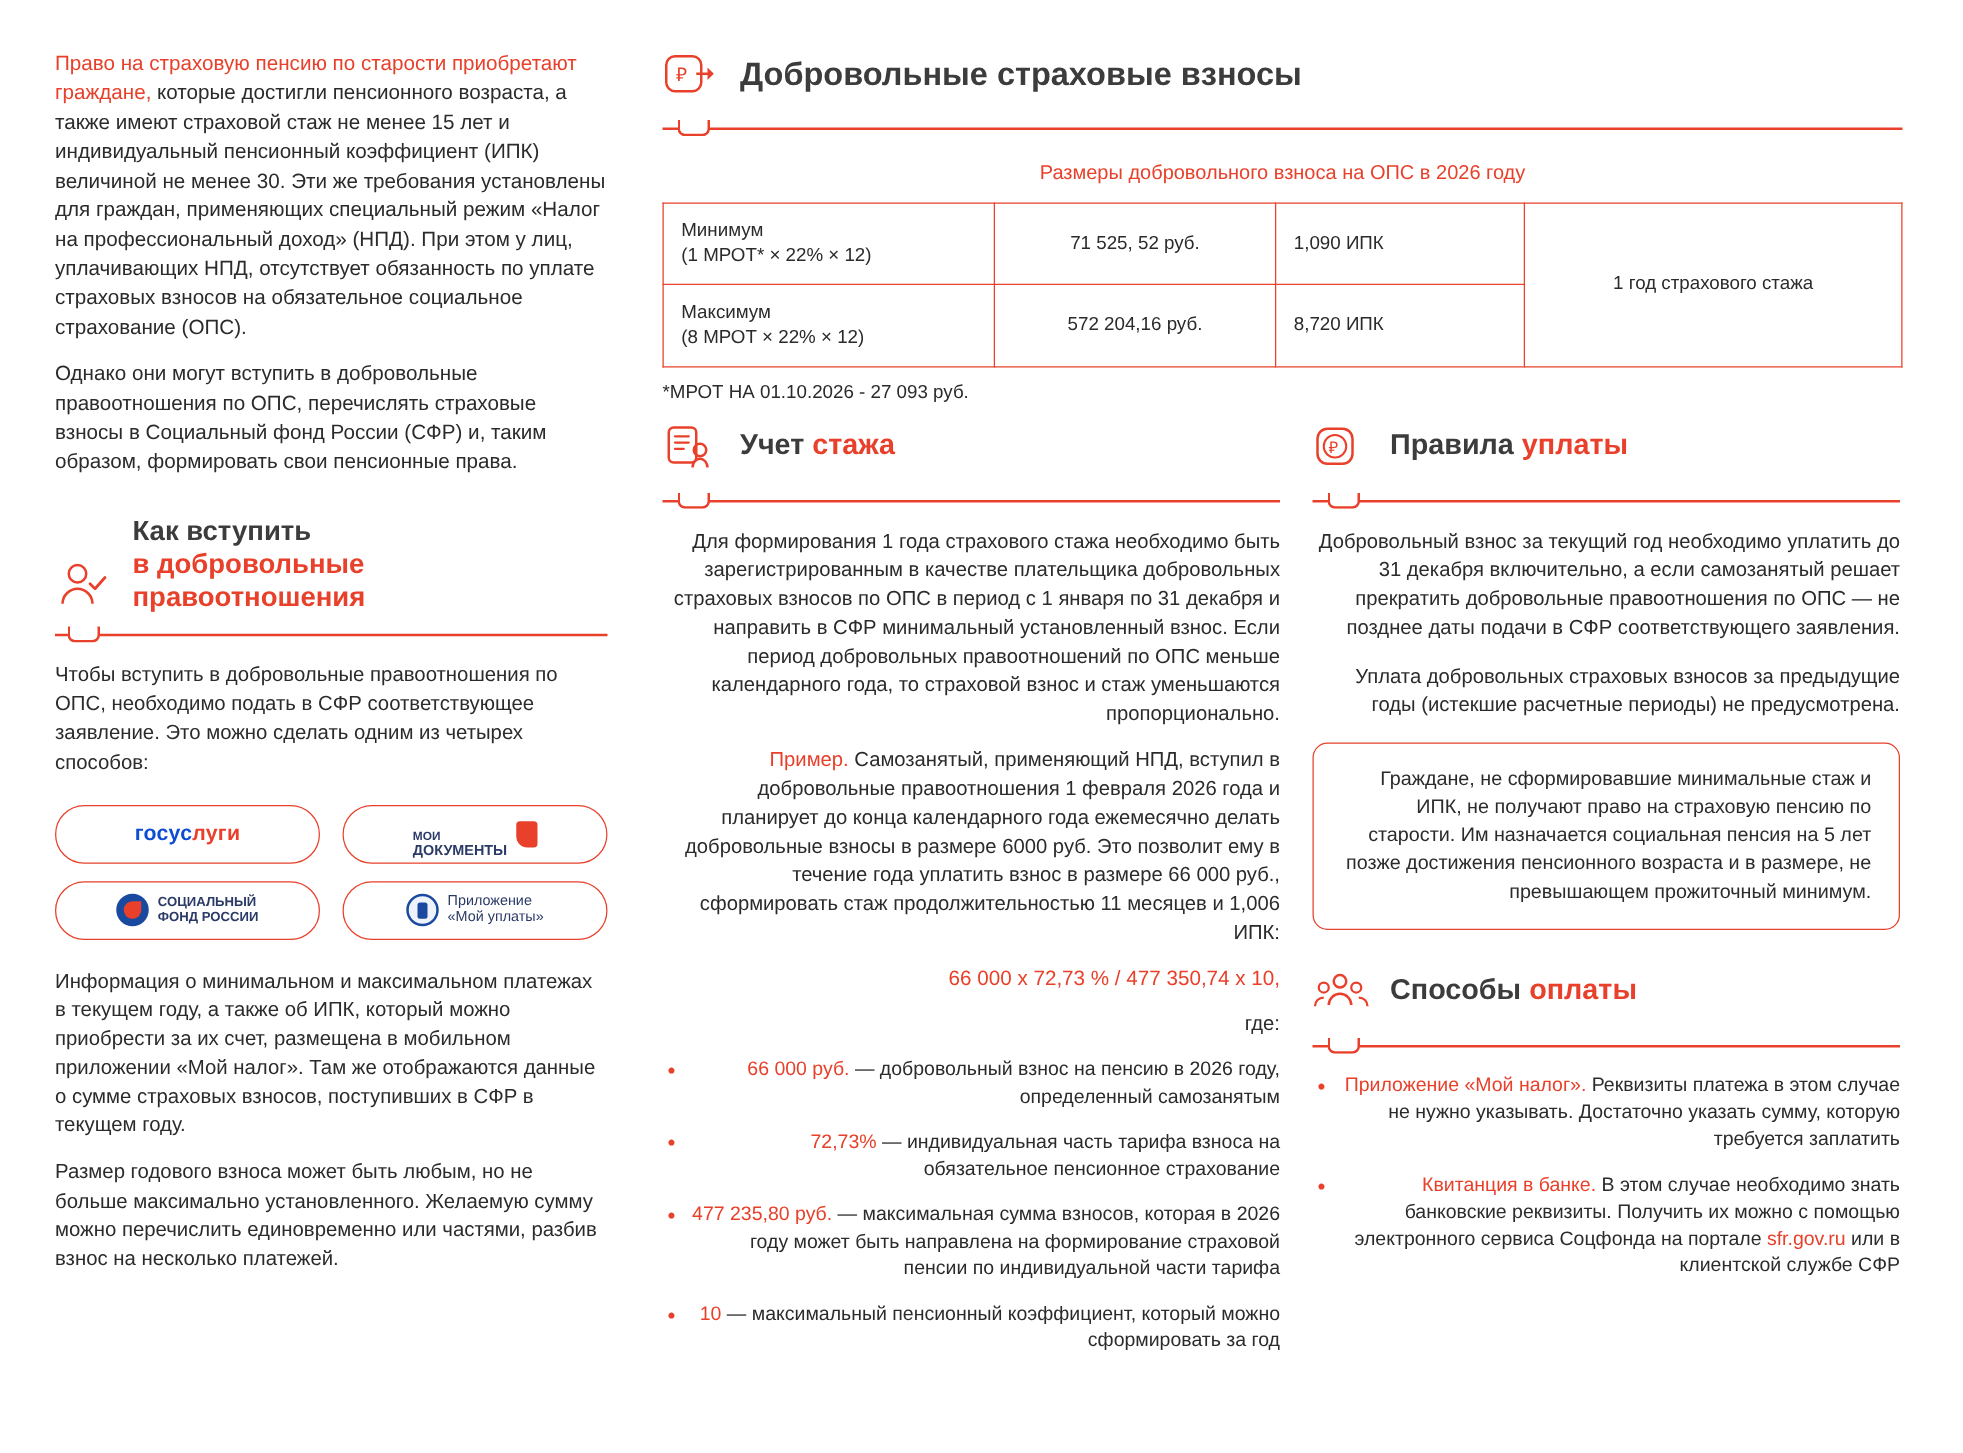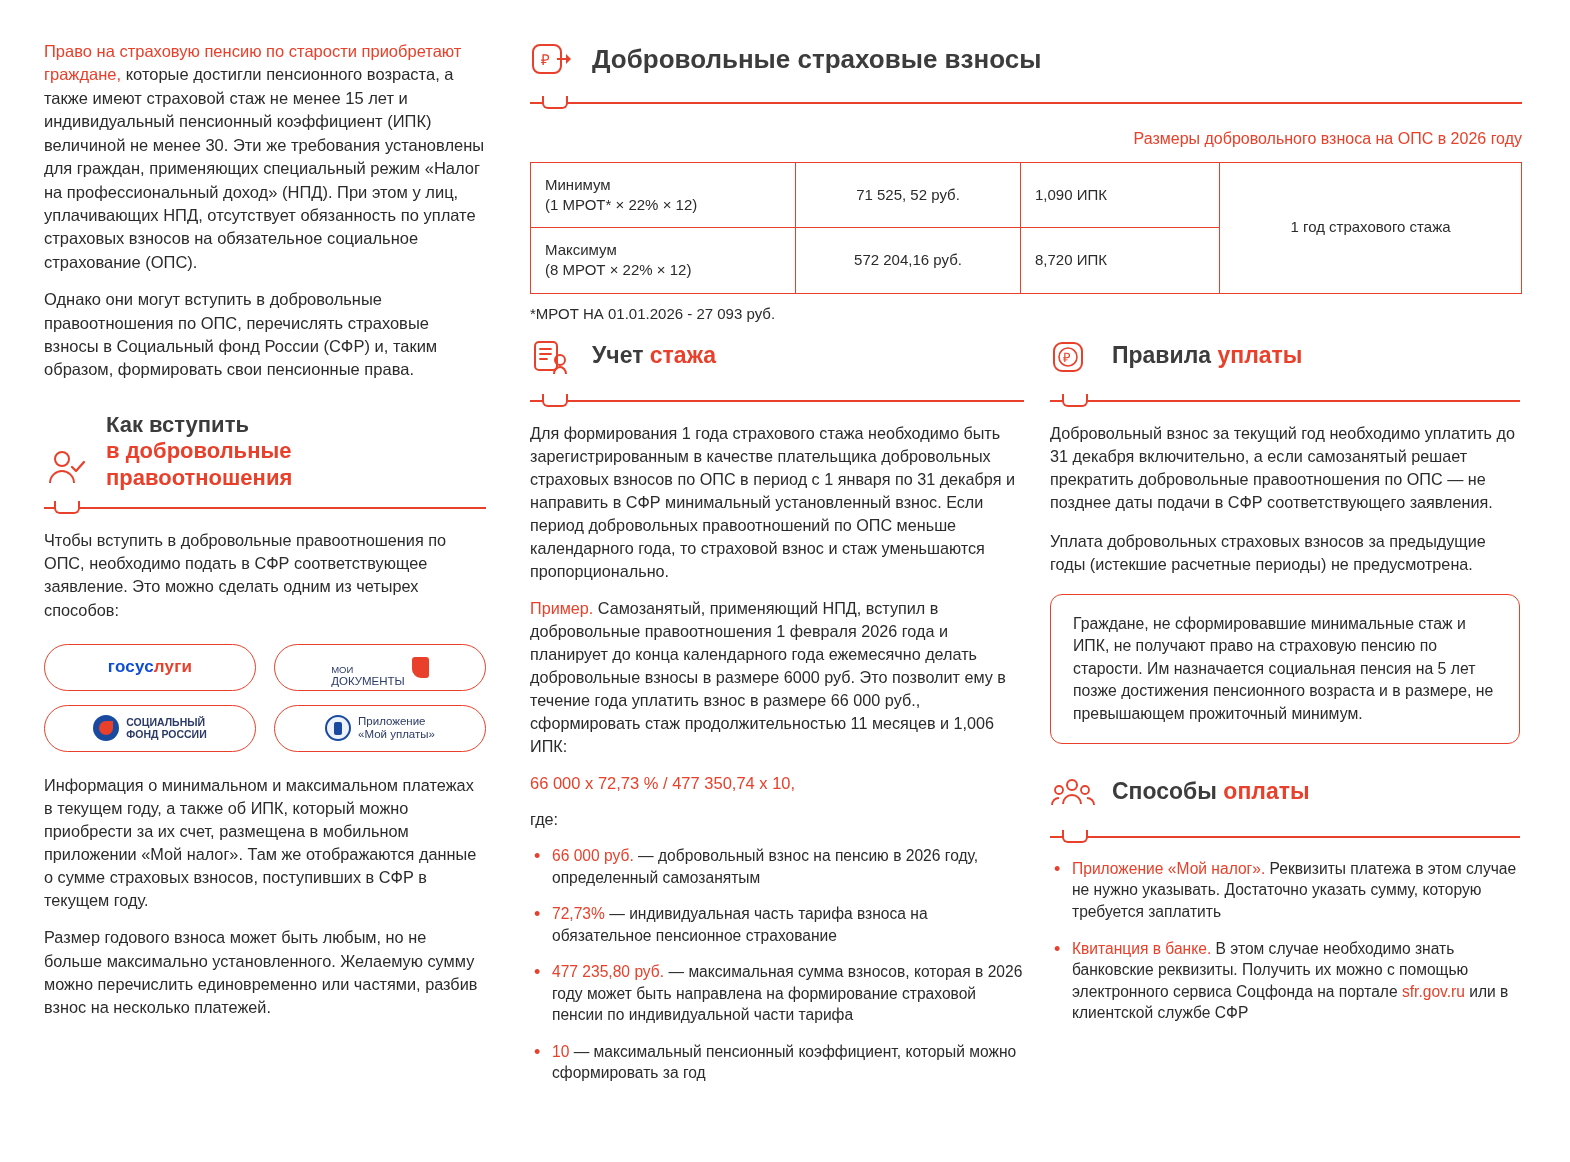--- a/index.html
+++ b/index.html
@@ -98,21 +98,21 @@
     align-items: center;
     justify-content: center;
     gap: 7px;
     padding: 0 10px;
     background: #fff;
   }
   .logo-gosuslugi { font-size: 17px; font-weight: bold; letter-spacing: .2px; }
   .logo-gosuslugi .b { color: #0d4cd3; }
   .logo-gosuslugi .r { color: #e8402a; }
   .logo-docs-text {
-    font-size: 11.5px; font-weight: normal; color: #2b3a67; line-height: 1.05;
+    font-size: 11.5px; font-weight: bold; color: #2b3a67; line-height: 1.05;
     text-transform: uppercase; text-align: left; margin-top: 18px;
   }
   .logo-docs-text .small { font-size: 9.5px; display:block; }
   .docs-mark {
     width: 17px; height: 21px; background: #e8402a;
     border-radius: 3px 3px 3px 9px;
     display: inline-block;
   }
   .sfr-mark {
     width: 26px; height: 26px; border-radius: 50%;
@@ -128,21 +128,21 @@
     border: 2px solid #1a4aa0; display:inline-block; position:relative; background:#eef3fb;
   }
   .nalog-mark:after{
     content:""; position:absolute; left:7px; top:5px; width:8px; height:13px;
     background:#1a4aa0; border-radius:2px;
   }
   .logo-nalog-text { font-size: 11.5px; color: #2b3a67; line-height: 1.15; }
 
   
   .table-title {
-    text-align: right;
+    text-align: center;
     color: #e8402a;
     font-size: 16px;
     margin: 18px 0 12px 0;
   }
   table.vz {
     border-collapse: collapse;
     width: 100%;
     font-size: 15px;
   }
   table.vz td {
@@ -175,21 +175,21 @@
   .callout {
     border: 1.6px solid #e8402a;
     border-radius: 12px;
     padding: 18px 22px;
     font-size: 15.8px;
     line-height: 1.42;
     margin-top: 18px;
   }
   .right-body p { font-size: 16.2px; line-height: 1.42; margin: 0 0 16px 0; }
 
-  .two-col-row { display: flex; margin-top: 14px; }
+  .two-col-row { display: flex; margin-top: 14px; text-align: right; }
 
   .link { color: #e8402a; }
 </style>
 </head>
 <body>
 
 <div class="page">
 
   <div class="col-left">
 
@@ -292,21 +292,21 @@
             <div class="cell-label">
               <span>Максимум</span><br>
               <span>(8 МРОТ × 22% × 12)</span>
             </div>
           </td>
           <td class="c">572 204,16 руб.</td>
           <td>8,720 ИПК</td>
         </tr>
       </tbody>
         </table>
-      <div class="note-star">*МРОТ НА 01.01.2026 - 27 093 руб.</div>
+      <div class="note-star">*МРОТ НА 01.10.2026 - 27 093 руб.</div>
     </div>
 
     <div class="two-col-row">
 
       <div class="col-mid">
         <div class="sec-head">
           <div class="sec-icon">
             <svg width="46" height="46" viewBox="0 0 46 46">
               <rect x="5" y="4" width="22" height="28" rx="4" fill="none" stroke="#e8402a" stroke-width="2"></rect>
               <path d="M10 11h11M10 16h11M10 21h7" stroke="#e8402a" stroke-width="1.8" stroke-linecap="round"></path>

